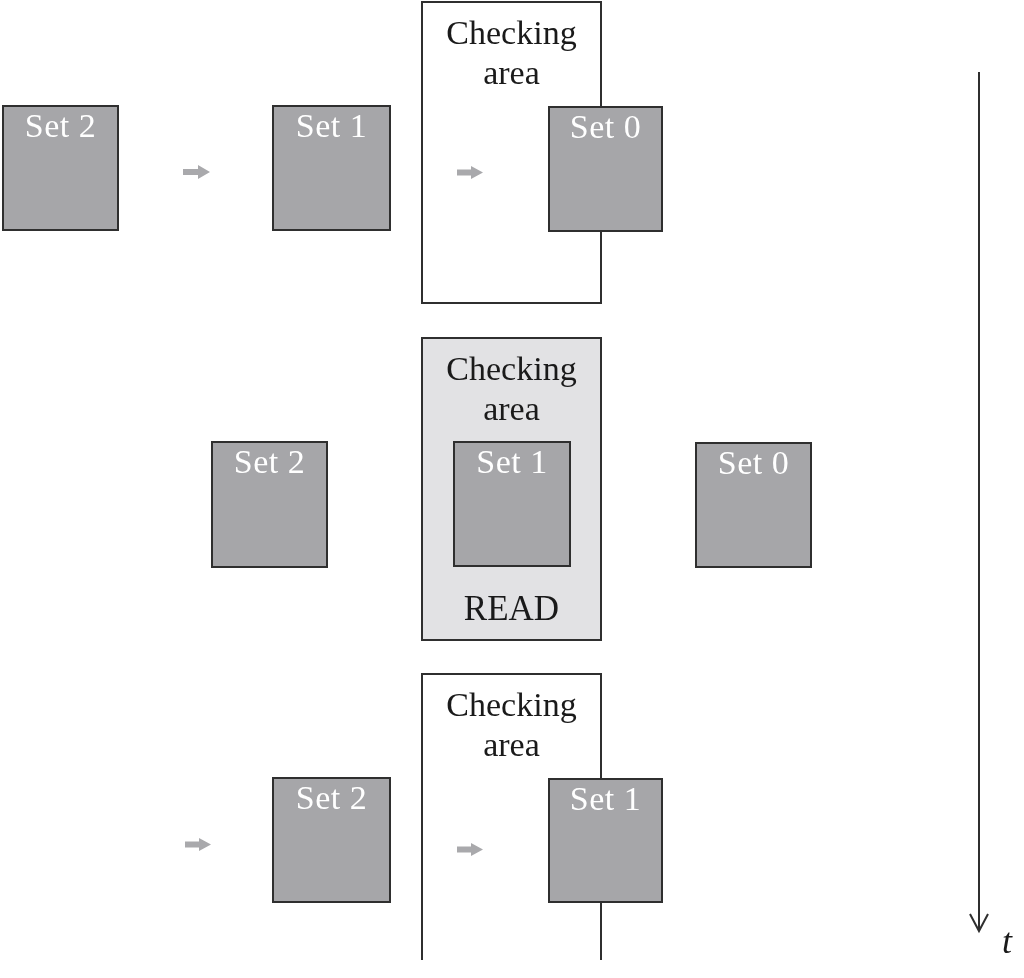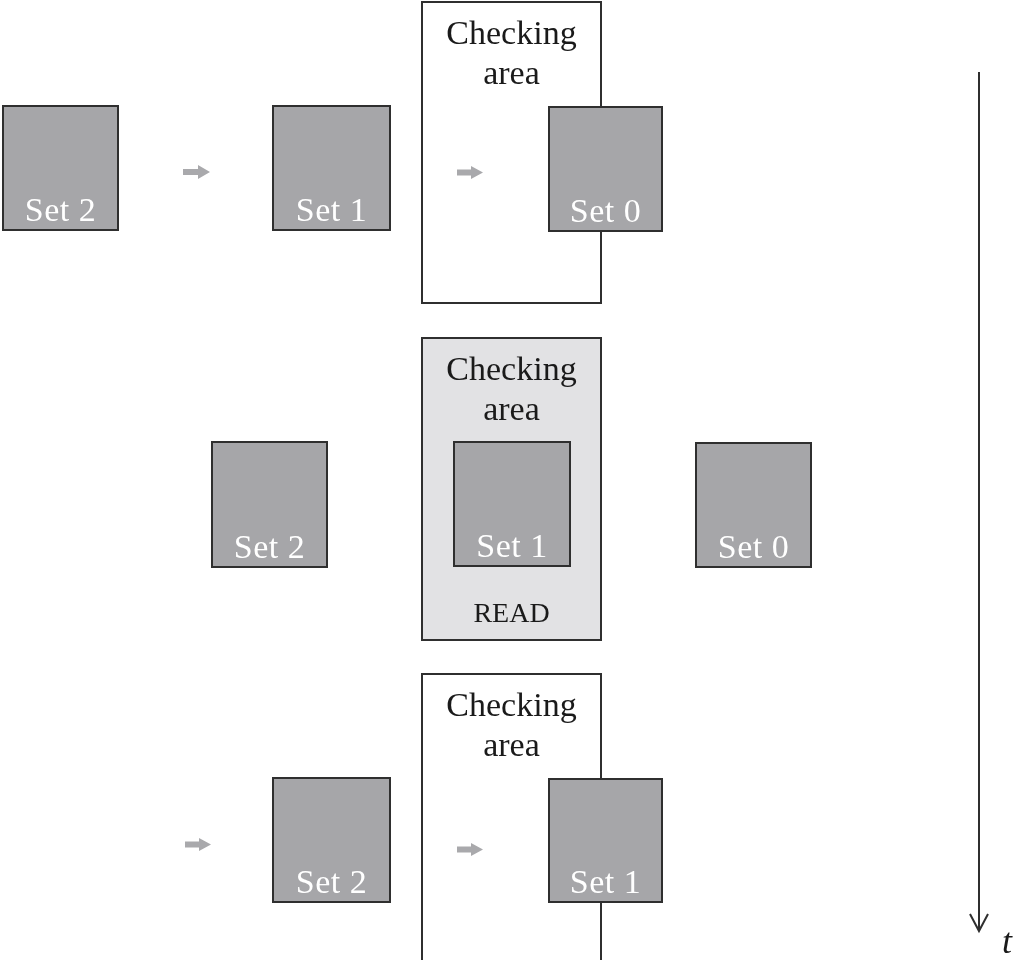--- a/index.html
+++ b/index.html
@@ -20,21 +20,21 @@
     overflow:hidden;
     font-family:"Liberation Serif","DejaVu Serif",serif;
     border-radius:32px;
   }
   .set-box{
     position:absolute;
     box-sizing:border-box;
     background:var(--box-fill);
     border:2px solid var(--box-border);
     color:var(--box-text);
-    display:flex;align-items:flex-end;justify-content:center;
+    display:flex;align-items:flex-start;justify-content:center;
     font-size:34px;
     letter-spacing:0.5px;
     z-index:3;
   }
   .checking{
     position:absolute;
     box-sizing:border-box;
     background:var(--check-fill);
     border:2px solid var(--box-border);
     z-index:1;
@@ -43,21 +43,21 @@
   }
   .checking.active{background:var(--check-active-fill);z-index:2;}
   .checking .ca-label{
     margin-top:10px;
     font-size:34px;
     line-height:40px;
   }
   .read-label{
     position:absolute;
     left:0;right:0;bottom:10px;
-    font-size:28px;
+    font-size:35px;
     color:var(--ink);
   }
   .flow-arrow{position:absolute;z-index:2;}
   .flow-arrow svg{display:block;}
   .time-axis{position:absolute;left:954px;top:60px;z-index:1;}
   .t-label{
     position:absolute;
     left:1002px;top:920px;
     font-size:36px;
     font-style:italic;

